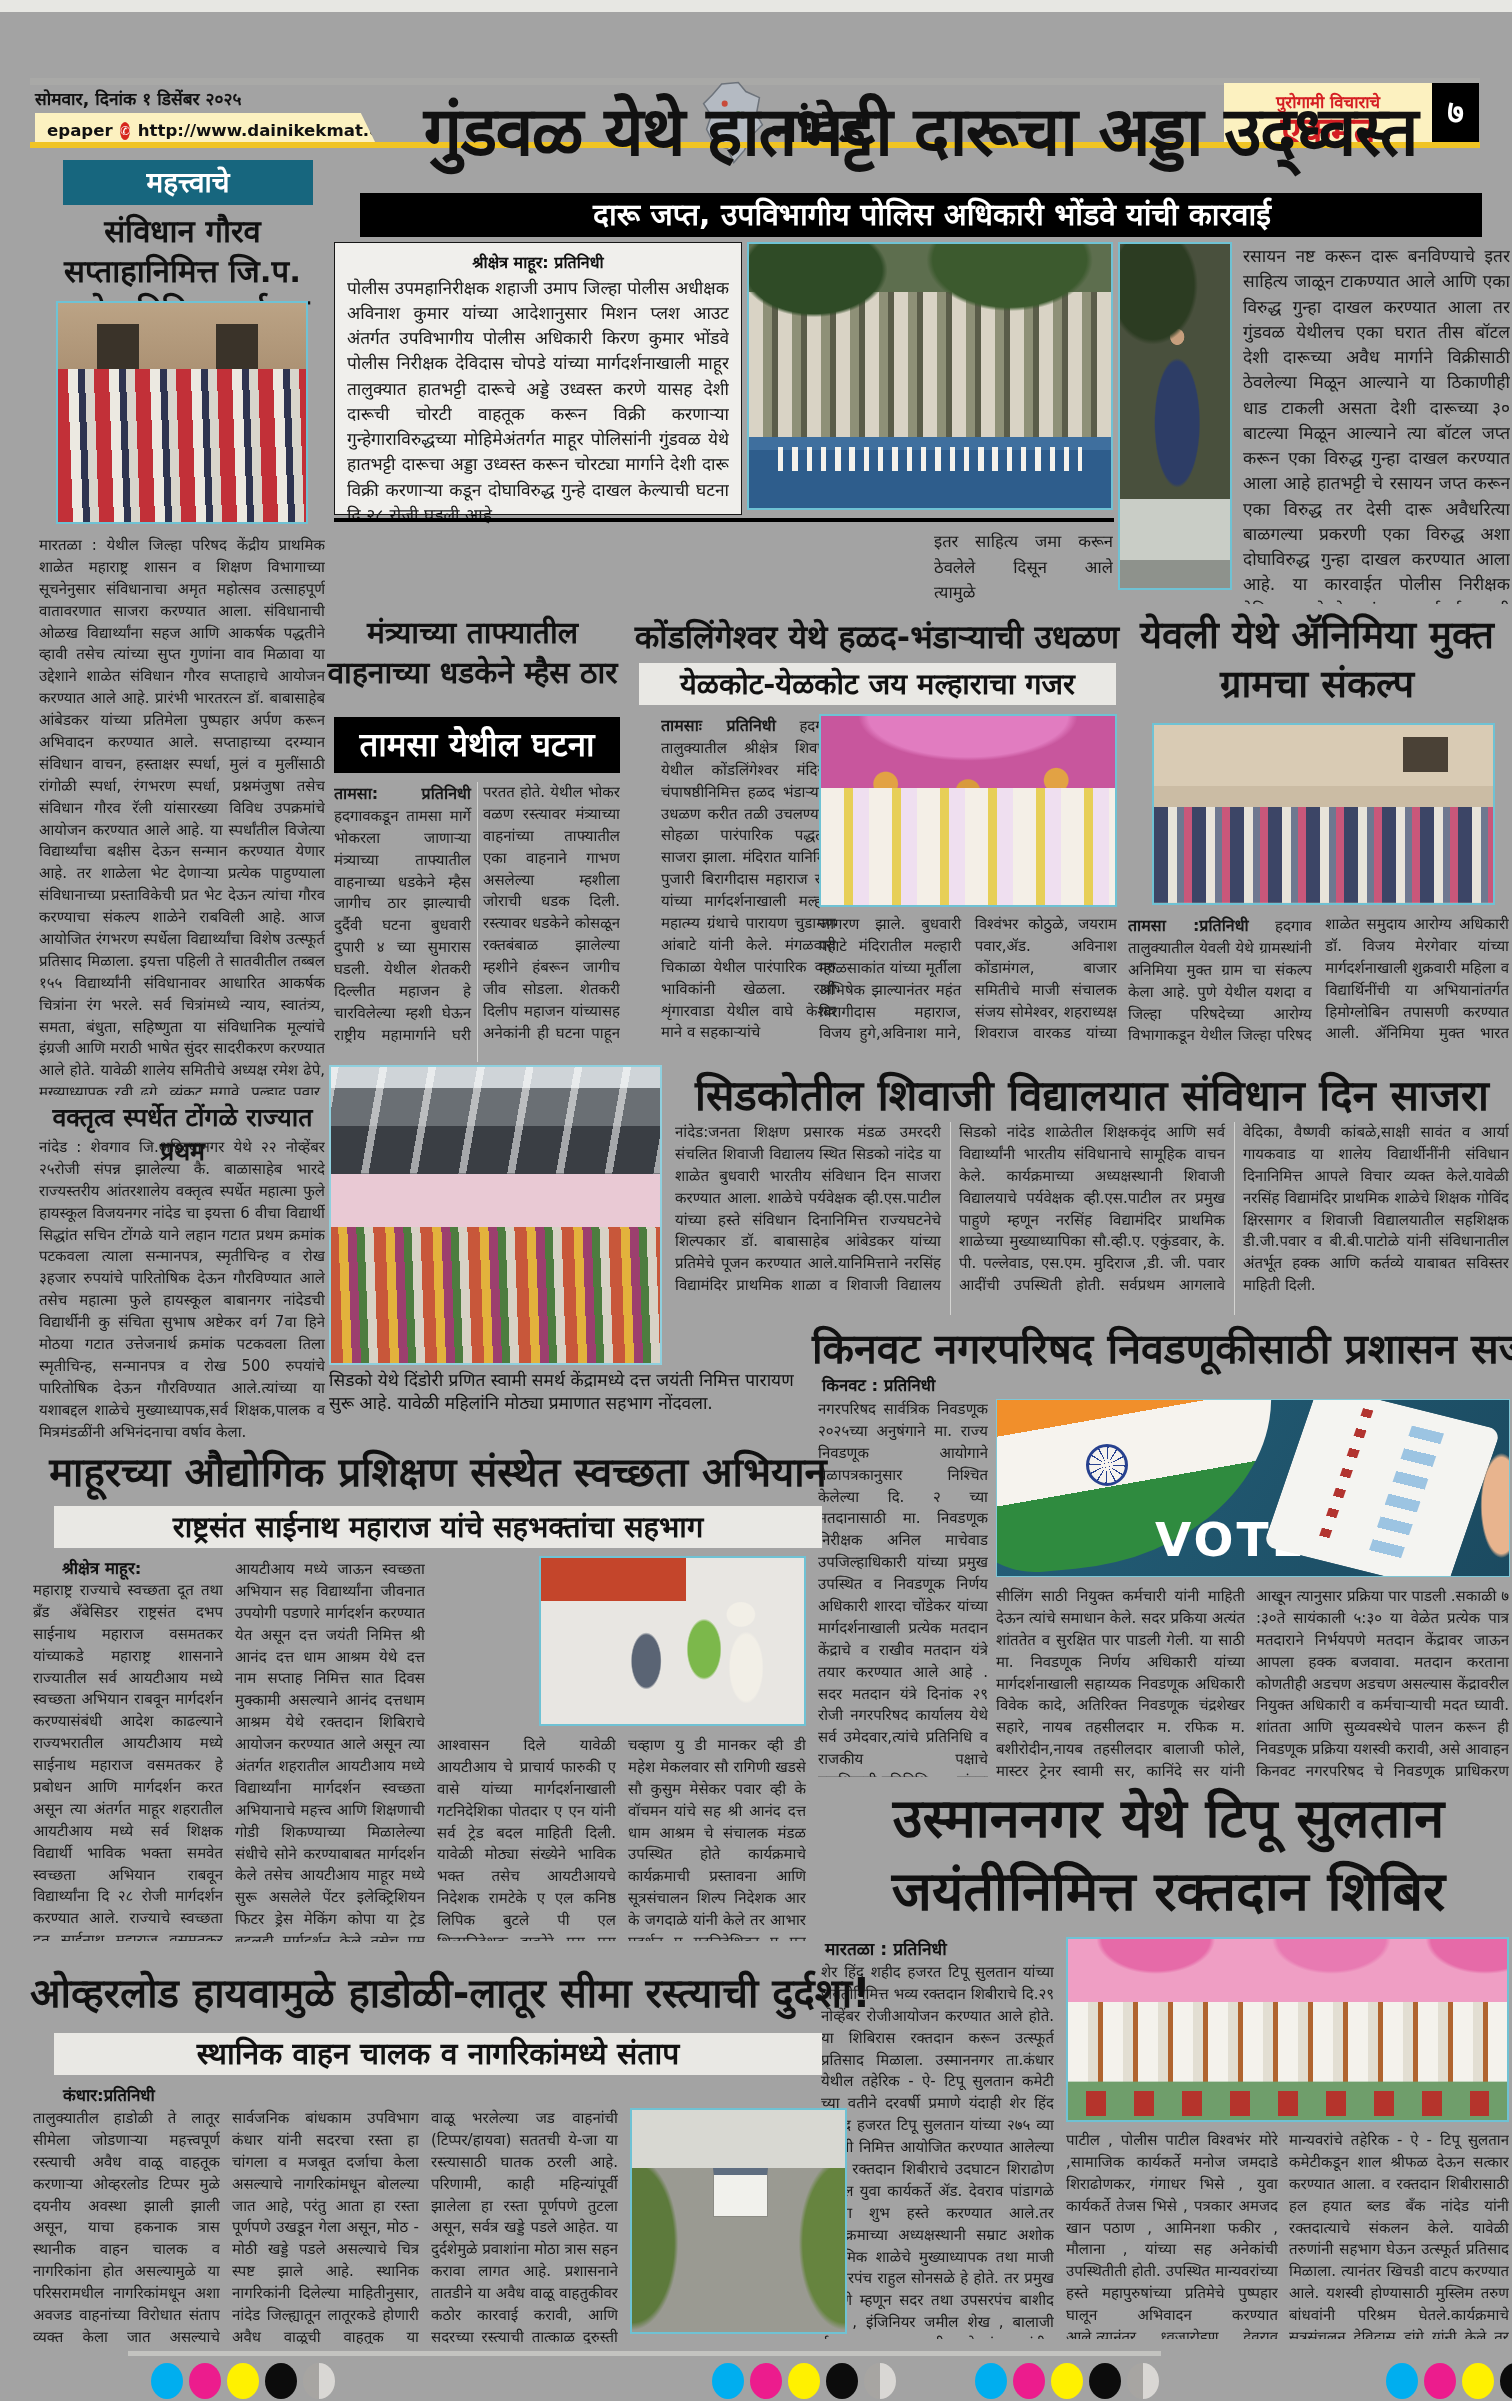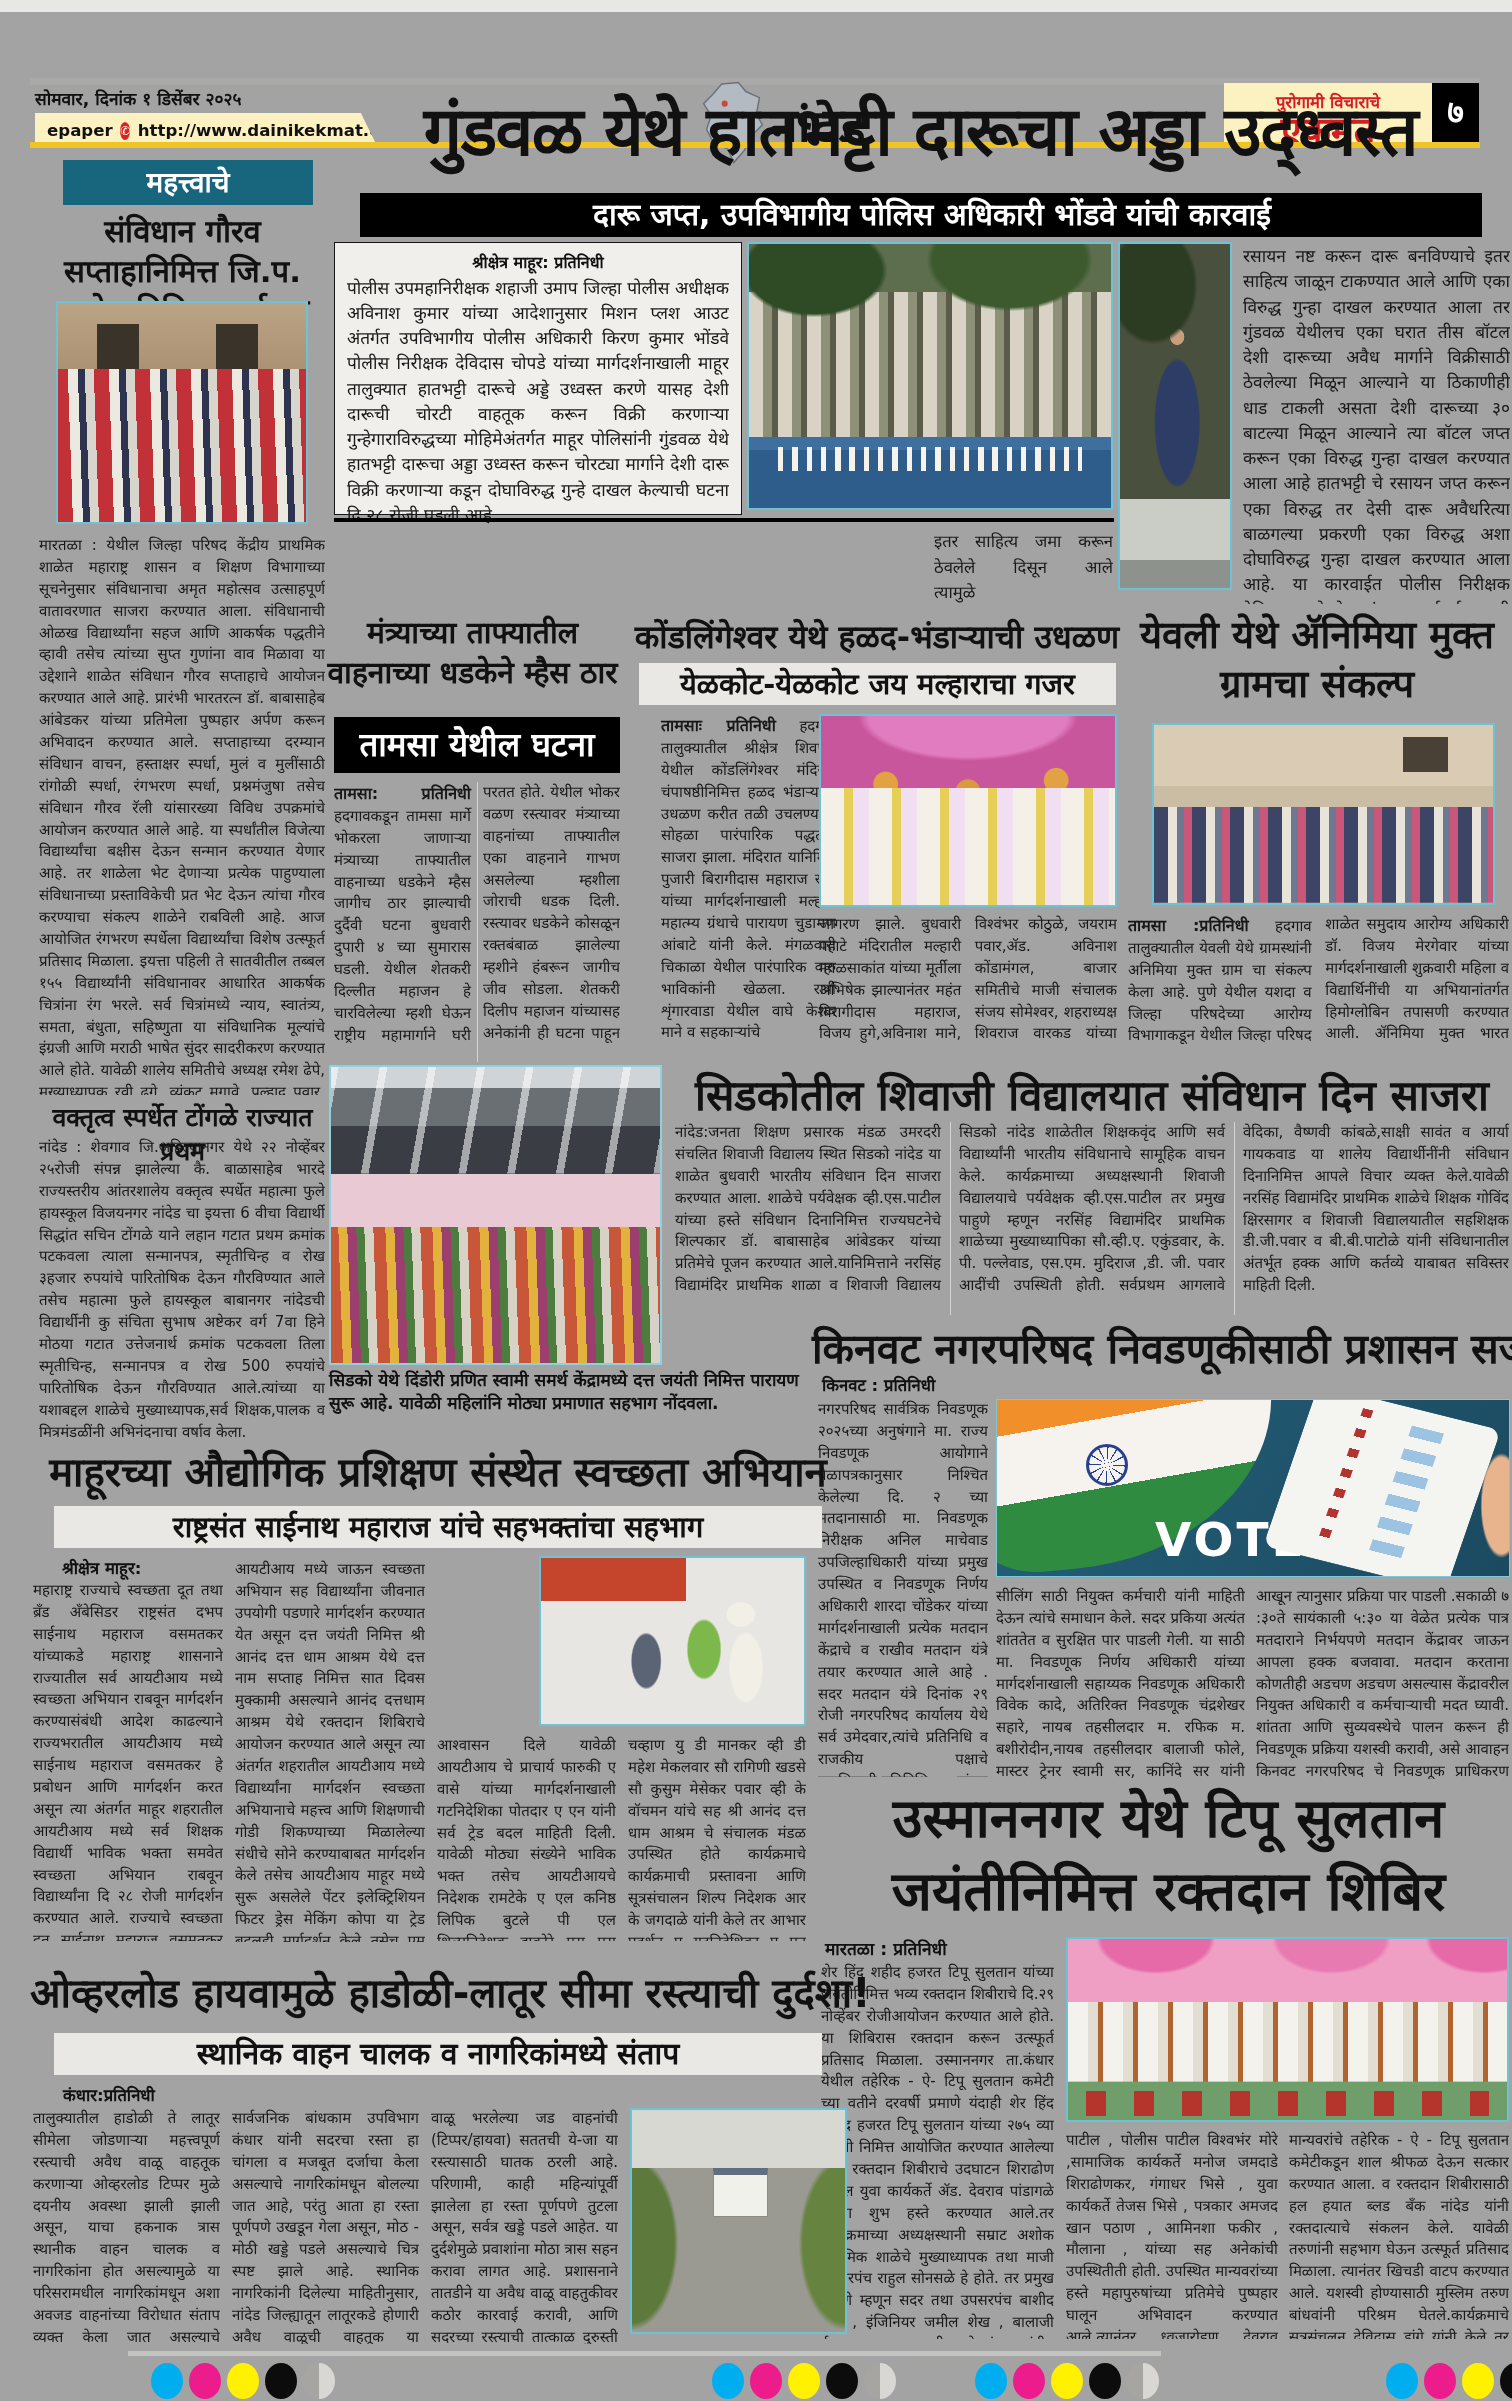--- a/index.html
+++ b/index.html
@@ -63,21 +63,21 @@
   .k-sub { left:639px; top:651px; width:477px; height:42px; background:#e9e8e4;
     font-size:29px; font-weight:800; text-align:center; line-height:42px; }
   .k-introcol { left:661px; top:702px; width:175px; height:346px; }
   .k-cols { left:819px; top:902px; width:298px; height:148px; column-count:2; column-gap:13.6px; }
 
   
   .y-h { left:1124px; top:599px; width:386px; font-size:38px; font-weight:900; text-align:center; line-height:1.3; }
   .y-body { left:1128px; top:902px; width:381px; height:149px; column-count:2; column-gap:13.6px; }
 
   
-  .hall-cap { left:329px; top:1357px; width:489px; font-size:17.3px; font-weight:700; line-height:1.35; }
+  .hall-cap { left:329px; top:1357px; width:489px; font-size:17.3px; font-weight:400; line-height:1.35; }
 
   
   .c-h { left:675px; top:1053px; width:834px; font-size:42px; font-weight:900; text-align:center; white-space:nowrap; }
   .c-body { left:675px; top:1110px; width:834px; height:193px; column-count:3; column-gap:18px; column-rule:0.8px solid #d4d4d2; }
 
   
   .kw-h { left:812px; top:1307px; width:697px; font-size:41px; font-weight:900; text-align:center; white-space:nowrap; }
   .kw-byline { left:822px; top:1361px; font-size:16.6px; font-weight:800; }
   .kw-col1 { left:818px; top:1387px; width:170px; height:378px; }
   .kw-col2 { left:996px; top:1574px; width:249px; height:193px; }

